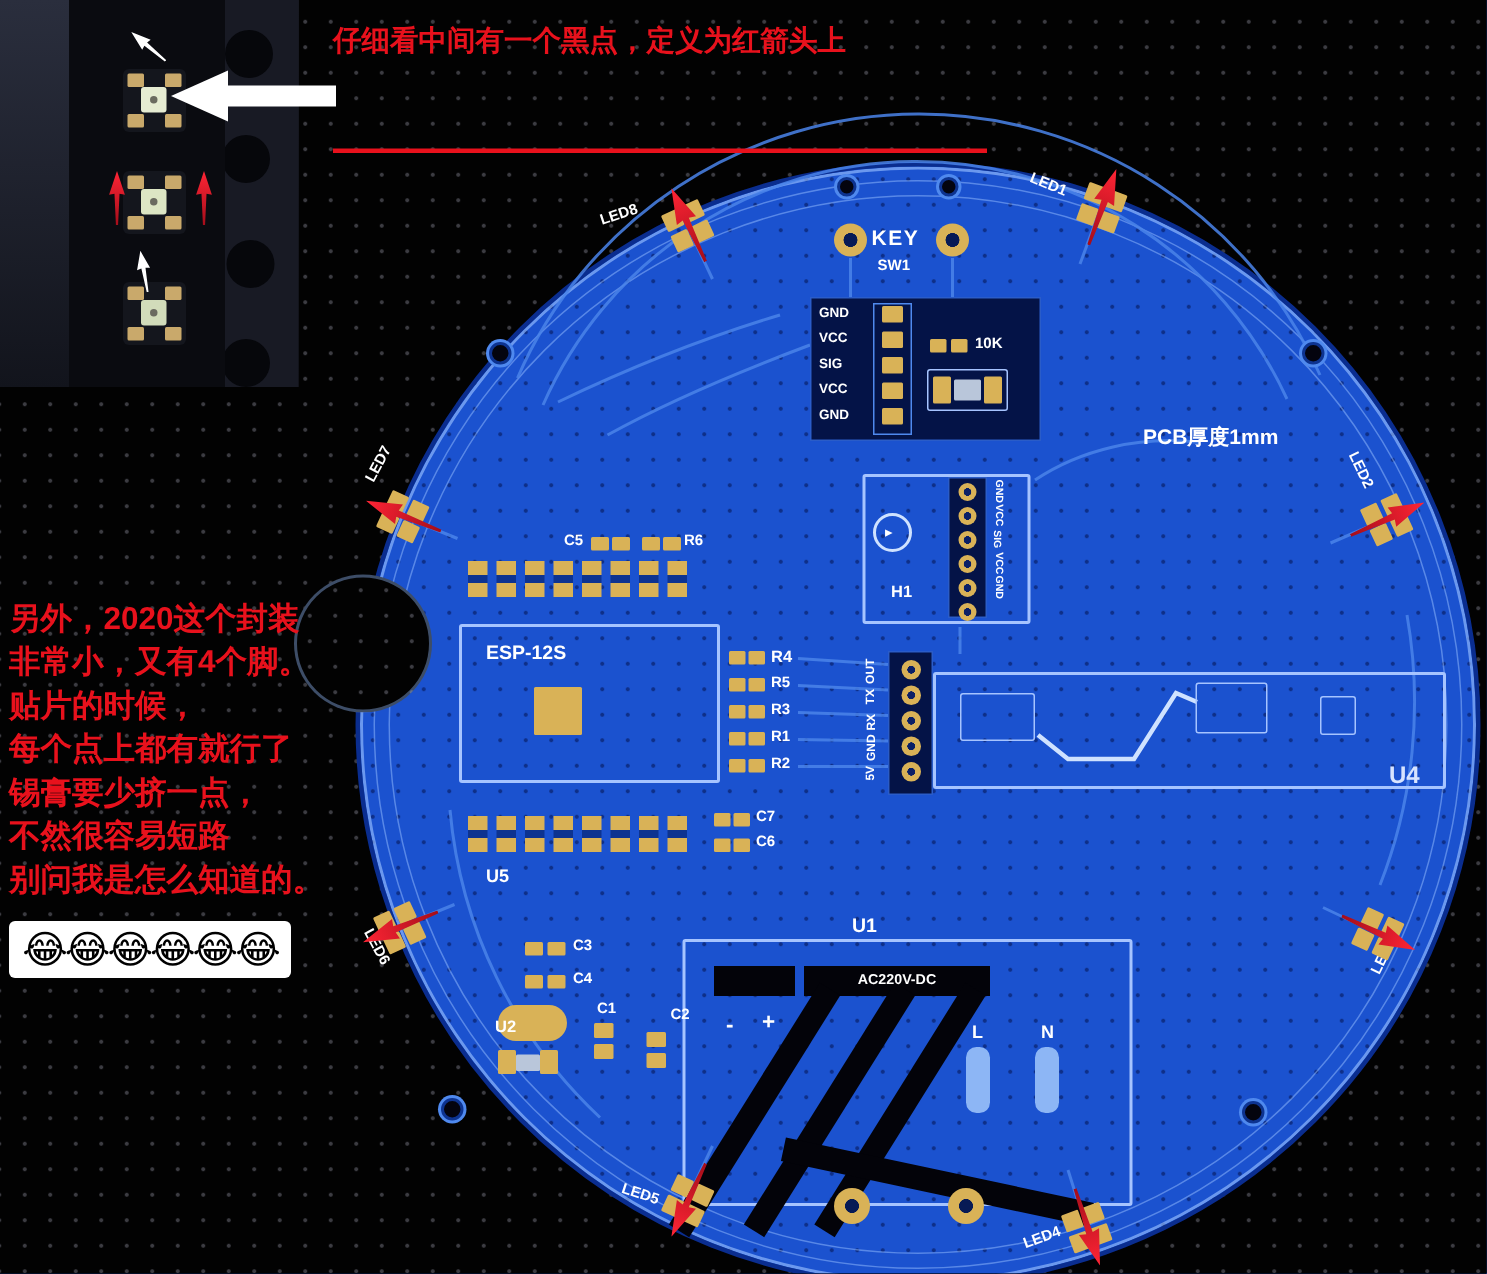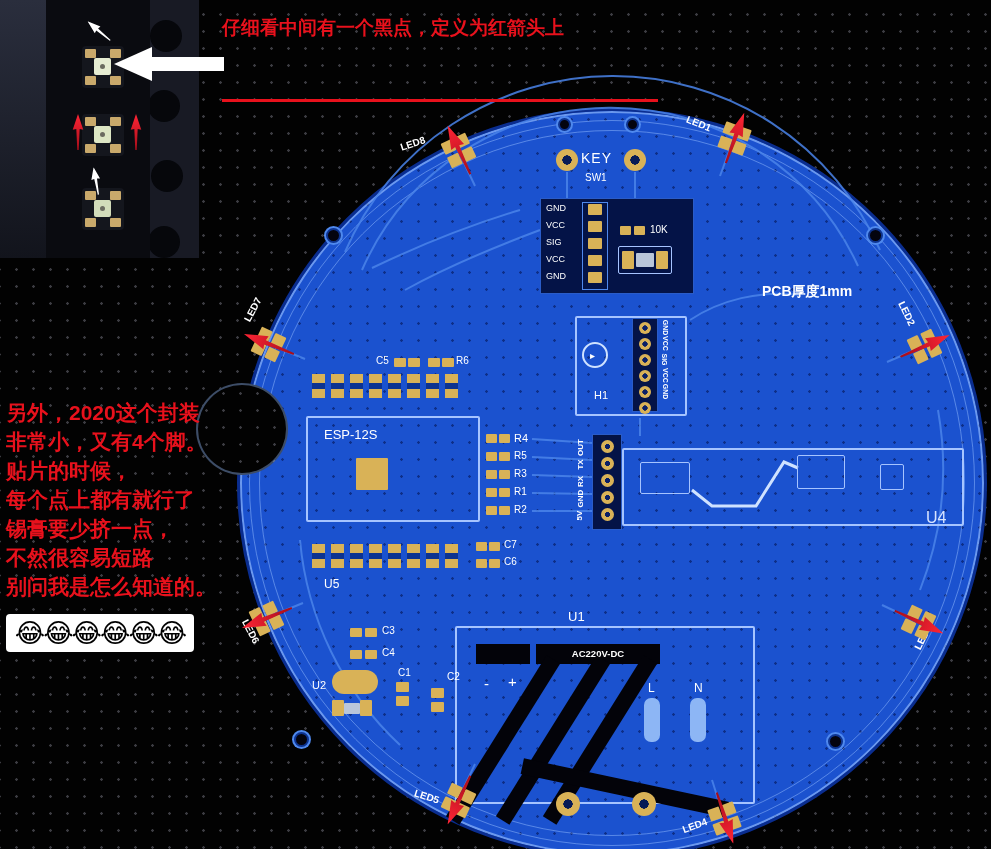--- a/index.html
+++ b/index.html
@@ -13,21 +13,21 @@
     background-color:#1b52cf;
     background-image:radial-gradient(circle,rgba(3,18,78,.55) 1.1px,transparent 1.5px);
     background-size:17px 17px;
     border:3px solid #0a2d8f;box-shadow:inset 0 0 0 2px rgba(150,190,255,.65)}
   .ring{position:absolute;border-radius:50%;border:1px solid rgba(150,190,255,.5)}
   .notch{position:absolute;left:196px;top:383px;width:92px;height:92px;border-radius:50%;
     background-color:#020202;
     background-image:radial-gradient(circle,#3c3c42 1.1px,transparent 1.5px);
     background-size:17px 17px;border:2px solid rgba(150,190,255,.4)}
   .svglayer{position:absolute;left:0;top:0;pointer-events:none}
-  .lbl{position:absolute;color:#fff;font-weight:400;line-height:1;white-space:nowrap}
+  .lbl{position:absolute;color:#fff;font-weight:700;line-height:1;white-space:nowrap}
   .pad{position:absolute;background:#d9b257;border-radius:1px}
   .res{position:absolute;width:13px;height:24px;
     background:linear-gradient(180deg,#d9b257 0,#d9b257 38%,#0d3390 38%,#0d3390 62%,#d9b257 62%,#d9b257 100%)}
   .obox{position:absolute;border:2px solid #a6c4ff;border-radius:2px}
   .navy{position:absolute;background:#041347;border:1px solid #2a5cc8}
   .cpad{position:absolute;width:12px;height:12px;border-radius:50%;
     background:radial-gradient(circle,#0a1f66 0 2.5px,#d9b257 2.7px)}
   .cpad-big{position:absolute;width:22px;height:22px;border-radius:50%;
     background:radial-gradient(circle,#071a55 0 4.5px,#d9b257 4.8px)}
   .mhole{position:absolute;width:15px;height:15px;border-radius:50%;background:#04040e;
@@ -241,21 +241,21 @@
   <div class="cpad-big" style="left:556px;top:792px;width:24px;height:24px"></div>
   <div class="cpad-big" style="left:632px;top:792px;width:24px;height:24px"></div>
 
   <div class="pad" style="left:350px;top:628px;width:12px;height:9px"></div>
   <div class="pad" style="left:365px;top:628px;width:12px;height:9px"></div>
   <div class="lbl" style="left:382px;top:626px;font-size:10px">C3</div>
   <div class="pad" style="left:350px;top:650px;width:12px;height:9px"></div>
   <div class="pad" style="left:365px;top:650px;width:12px;height:9px"></div>
   <div class="lbl" style="left:382px;top:648px;font-size:10px">C4</div>
   <div class="pad" style="left:332px;top:670px;width:46px;height:24px;border-radius:12px"></div>
-  <div class="lbl" style="left:312px;top:680px;font-size:11px">U2</div>
+  <div class="lbl" style="left:330px;top:680px;font-size:11px">U2</div>
   <div class="pad" style="left:332px;top:700px;width:12px;height:16px"></div>
   <div class="pad" style="left:360px;top:700px;width:12px;height:16px"></div>
   <div class="body-chip" style="left:344px;top:703px;width:16px;height:11px"></div>
   <div class="lbl" style="left:398px;top:668px;font-size:10px">C1</div>
   <div class="lbl" style="left:447px;top:672px;font-size:10px">C2</div>
   <div class="pad" style="left:396px;top:682px;width:13px;height:10px"></div>
   <div class="pad" style="left:396px;top:696px;width:13px;height:10px"></div>
   <div class="pad" style="left:431px;top:688px;width:13px;height:10px"></div>
   <div class="pad" style="left:431px;top:702px;width:13px;height:10px"></div>
 

